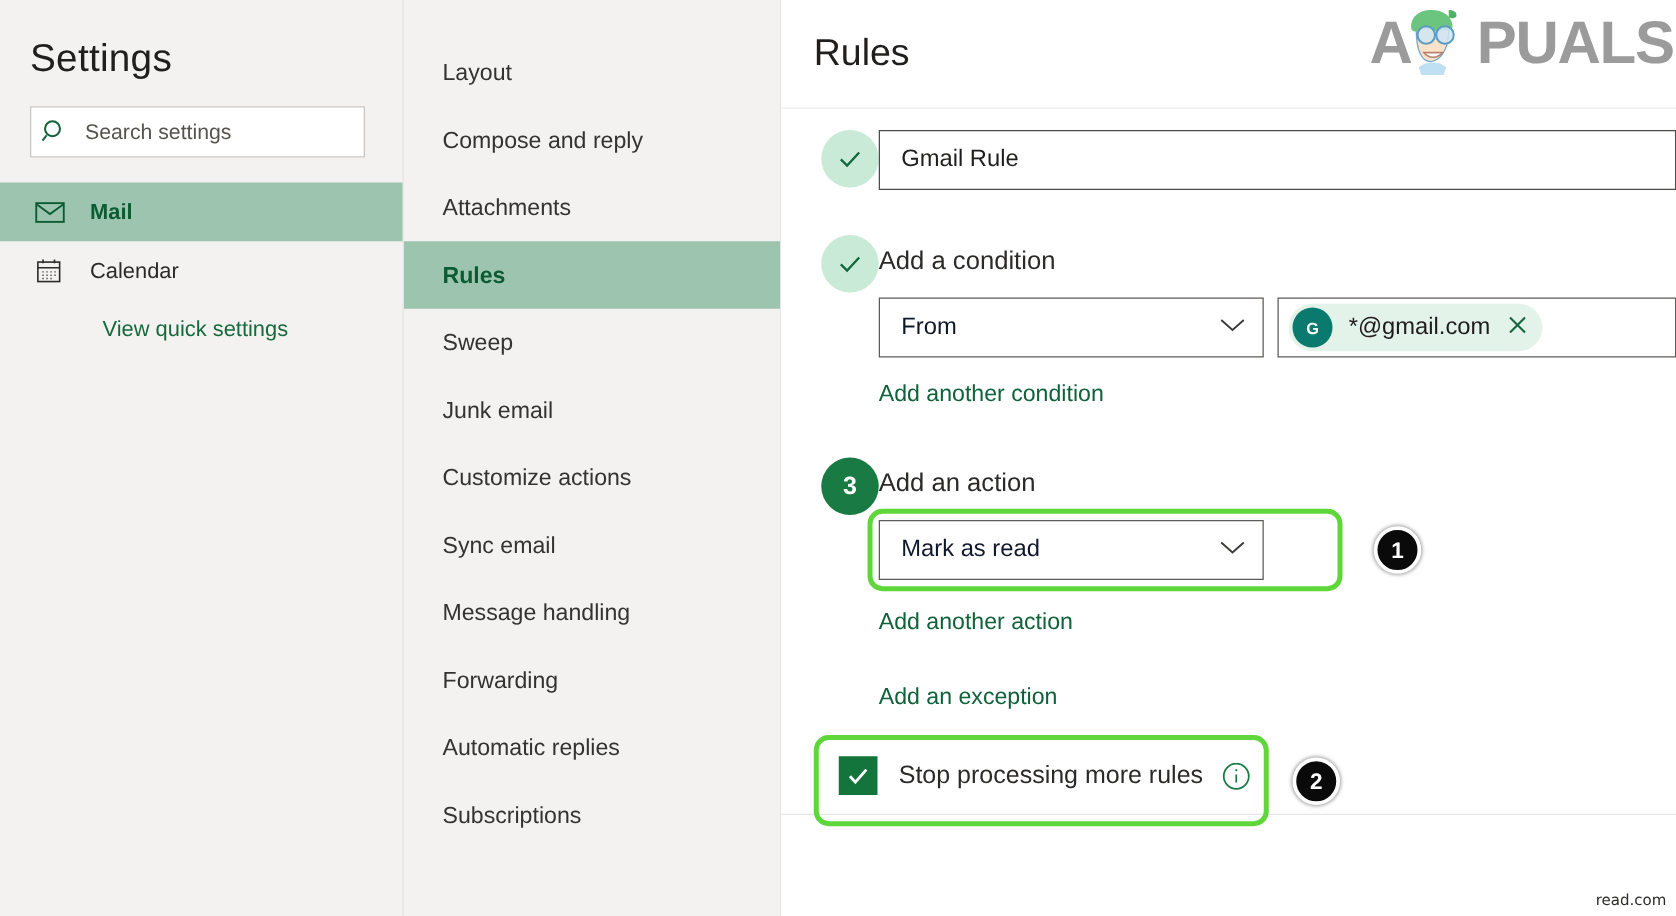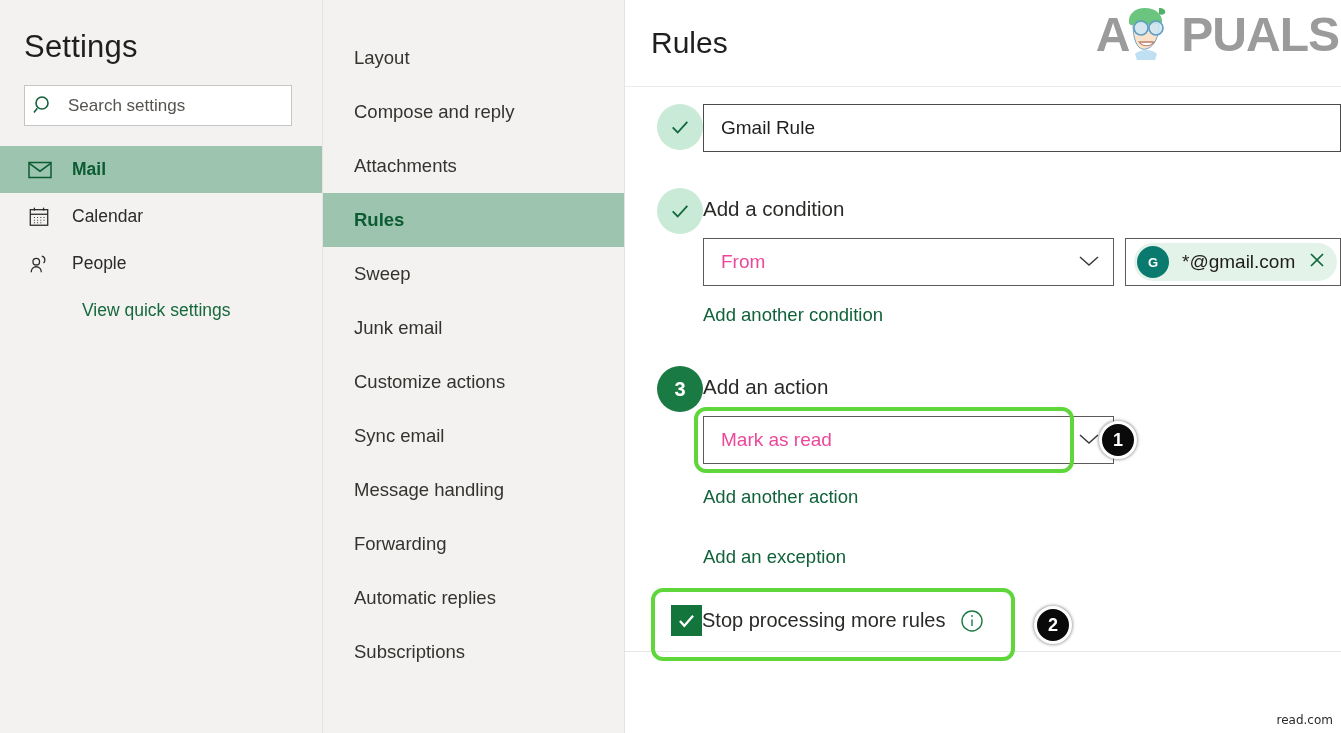--- a/index.html
+++ b/index.html
@@ -182,30 +182,30 @@
     width: 720px;
   }
   .section-label {
     font-size: 20.5px;
     color: #2b2a28;
     padding-top: 9px;
   }
 
   .combo {
     height: 48px;
-    width: 411px;
+    width: 308px;
     border: 1px solid #5c5b59;
     box-sizing: border-box;
     background: #fff;
     display: flex;
     align-items: center;
     padding: 0 13px 0 17px;
     justify-content: space-between;
     font-size: 19px;
-    color: #ec4899;
+    color: #0f172a;
   }
   .recipient-box {
     height: 48px;
     flex: 1 1 auto;
     border: 1px solid #5c5b59;
     box-sizing: border-box;
     background: #fff;
     display: flex;
     align-items: center;
     padding-left: 8px;
@@ -267,20 +267,21 @@
     position: relative;
   }
   .checkbox {
     width: 31px; height: 31px;
     background: #14753c;
     display: flex; align-items: center; justify-content: center;
   }
   .checkbox-label {
     font-size: 20px;
     color: #2b2a28;
+    margin-left: 17px;
   }
   .info-icon { margin-left: 15px; display:flex; }
 
   .divider-faint {
     position: absolute;
     left: 0; right: 0;
     height: 1px;
     background: #e8e6e4;
   }
   .watermark {
@@ -340,30 +341,20 @@
                 <line x1="17" y1="15.5" x2="18" y2="15.5"></line>
               <line x1="6.5" y1="18.3" x2="7.5" y2="18.3"></line>
                 <line x1="10" y1="18.3" x2="11" y2="18.3"></line>
               <line x1="13.5" y1="18.3" x2="14.5" y2="18.3"></line>
             </g>
           </svg>
         </span>
         <span>Calendar</span>
       </div>
 
-      <div class="nav-item">
-        <span class="nav-ico">
-          <svg width="22" height="22" viewBox="0 0 24 24" fill="none" stroke="#2c2b29" stroke-width="1.4">
-            <circle cx="9" cy="9.5" r="3.6"></circle>
-            <path d="M3.5 21c0-3.6 2.5-6 5.5-6s5.5 2.4 5.5 6"></path>
-            <path d="M15 3.5c2 .4 3.4 2 3.4 4.1 0 1.3-.6 2.5-1.5 3.3"></path>
-          </svg>
-        </span>
-        <span>People</span>
-      </div>
 
       <div class="nav-quick">View quick settings</div>
     </div>
   </div>
 
   <div class="subnav-pane">
     <div class="subnav-item">Layout</div>
     <div class="subnav-item">Compose and reply</div>
     <div class="subnav-item">Attachments</div>
     <div class="subnav-item selected">Rules</div>

